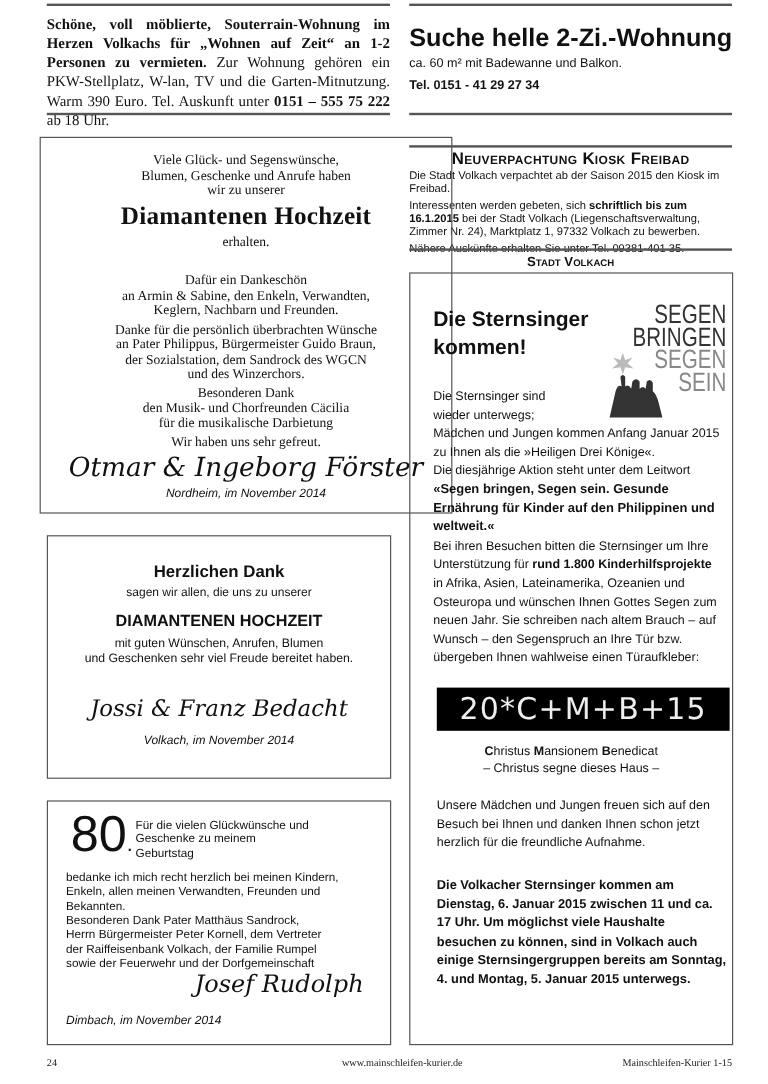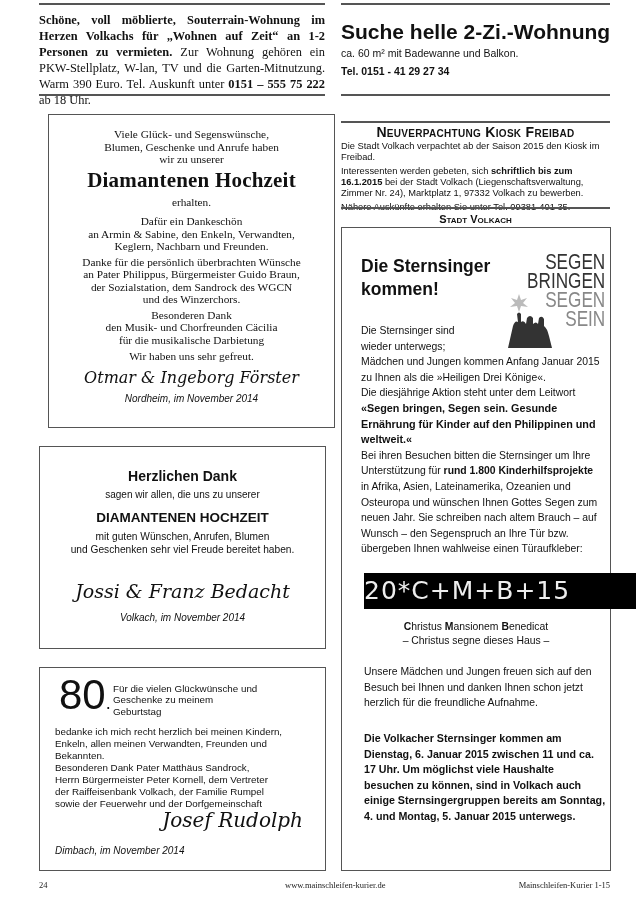--- a/index.html
+++ b/index.html
@@ -19,21 +19,21 @@
   #ad-search-sub { left:341px; top:47px; font-size:10.5px; }
   #ad-search-tel { left:341px; top:65px; font-size:10.5px; font-weight:bold; }
 
   
   #kiosk { left:341px; top:124px; width:269px; font-size:9.3px; line-height:11px; }
   #kiosk .ktitle { font-size:14px; font-weight:bold; font-variant:small-caps; text-align:center; line-height:17px; letter-spacing:0.3px; }
   #kiosk .ksign { font-size:11px; font-weight:bold; font-variant:small-caps; text-align:center; line-height:13px; }
   #kiosk p { margin:0 0 3px 0; }
 
   
-  #box1 { left:48px; top:114px; width:287px; height:314px; }
+  #box1 { left:33px; top:114px; width:344px; height:314px; }
   #box1 .t { font-size:11.3px; line-height:12.5px; }
   #box1 .big { font-size:21px; line-height:24px; font-weight:bold; margin:2px 0 4px; letter-spacing:0.2px; }
   .script { font-family:"DejaVu Serif", serif; font-style:italic; }
 
   
   #box2 { left:39px; top:446px; width:287px; height:203px; }
 
   
   #box3 { left:39px; top:667px; width:287px; height:204px; }
 
@@ -68,33 +68,33 @@
   <div class="ksign">Stadt Volkach</div>
 </div>
 <div class="hline" style="left:341px; top:207px; width:269px;"></div>
 
 <div id="box1" class="box serif center">
   <div style="padding-top:13px;">
     <div class="t">Viele Glück- und Segenswünsche,</div>
     <div class="t">Blumen, Geschenke und Anrufe haben</div>
     <div class="t">wir zu unserer</div>
     <div class="big">Diamantenen Hochzeit</div>
-    <div class="t" style="margin-bottom:7px;">erhalten.</div>
+    <div class="t" style="margin-bottom:20px;">erhalten.</div>
     <div class="t">Dafür ein Dankeschön</div>
     <div class="t">an Armin &amp; Sabine, den Enkeln, Verwandten,</div>
     <div class="t" style="margin-bottom:3px;">Keglern, Nachbarn und Freunden.</div>
     <div class="t">Danke für die persönlich überbrachten Wünsche</div>
     <div class="t">an Pater Philippus, Bürgermeister Guido Braun,</div>
     <div class="t">der Sozialstation, dem Sandrock des WGCN</div>
     <div class="t" style="margin-bottom:3px;">und des Winzerchors.</div>
     <div class="t">Besonderen Dank</div>
     <div class="t">den Musik- und Chorfreunden Cäcilia</div>
     <div class="t" style="margin-bottom:4px;">für die musikalische Darbietung</div>
     <div class="t">Wir haben uns sehr gefreut.</div>
-    <div class="script" style="font-size:16px; line-height:26px; margin-top:2px;">Otmar &amp; Ingeborg Förster</div>
+    <div class="script" style="font-size:22px; line-height:26px; margin-top:2px;">Otmar &amp; Ingeborg Förster</div>
     <div class="sans" style="font-size:10px; font-style:italic; margin-top:2px;">Nordheim, im November 2014</div>
   </div>
 </div>
 
 <div id="box2" class="box sans center">
   <div style="padding-top:20px;">
     <div style="font-size:14px; font-weight:bold; line-height:18px;">Herzlichen  Dank</div>
     <div style="font-size:10px; line-height:14px; margin-top:3px;">sagen wir allen, die uns zu unserer</div>
     <div style="font-size:13.5px; font-weight:bold; line-height:18px; margin-top:7px;">DIAMANTENEN HOCHZEIT</div>
     <div style="font-size:10.2px; line-height:12.5px; margin-top:4px;">mit guten Wünschen, Anrufen, Blumen</div>
@@ -145,21 +145,21 @@
 
   <div class="body" style="position:absolute; left:19px; top:95px; width:240px;">
     <div>Die Sternsinger sind</div>
     <div>wieder unterwegs;</div>
     <div>Mädchen und Jungen kommen Anfang Januar 2015 zu Ihnen als die »Heiligen Drei Könige«.</div>
     <div>Die diesjährige Aktion steht unter dem Leitwort</div>
     <div style="font-weight:bold; font-size:10.8px;">«Segen bringen, Segen sein. Gesunde Ernährung für Kinder auf den Philippinen und weltweit.«</div>
     <div><span>Bei ihren Besuchen bitten die Sternsinger um Ihre Unterstützung für </span><b>rund 1.800 Kinderhilfsprojekte</b><span> in Afrika, Asien, Lateinamerika, Ozeanien und Osteuropa und wünschen Ihnen Gottes Segen zum neuen Jahr. Sie schreiben nach altem Brauch – auf Wunsch – den Segenspruch an Ihre Tür bzw. übergeben Ihnen wahlweise einen Türaufkleber:</span></div>
   </div>
 
-  <div style="position:absolute; left:22px; top:345px; width:272px; height:36px; background:#000; color:#eee; font-family:'DejaVu Sans', sans-serif; font-size:25px; line-height:36px; letter-spacing:1px;">20*C+M+B+15</div>
+  <div style="position:absolute; left:22px; top:345px; width:244px; height:36px; background:#000; color:#eee; text-align:center; font-family:'DejaVu Sans', sans-serif; font-size:25px; line-height:36px; letter-spacing:1px;">20*C+M+B+15</div>
 
   <div class="center" style="position:absolute; left:0; width:100%; top:392px; font-size:10.4px; line-height:13.5px;">
     <div><b>C</b><span>hristus </span><b>M</b><span>ansionem </span><b>B</b><span>enedicat</span></div>
     <div>– Christus segne dieses Haus –</div>
   </div>
 
   <div class="body" style="position:absolute; left:22px; top:436px; width:240px;">Unsere Mädchen und Jungen freuen sich auf den Besuch bei Ihnen und danken Ihnen schon jetzt herzlich für die freundliche Aufnahme.</div>
 
   <div style="position:absolute; left:22px; top:503px; width:242px; font-size:10.7px; line-height:15.6px; font-weight:bold;">Die Volkacher Sternsinger kommen am Dienstag, 6. Januar 2015 zwischen 11 und ca. 17 Uhr. Um möglichst viele Haushalte besuchen zu können, sind in Volkach auch einige Sternsingergruppen bereits am Sonntag, 4. und Montag, 5. Januar 2015 unterwegs.</div>
 </div>

